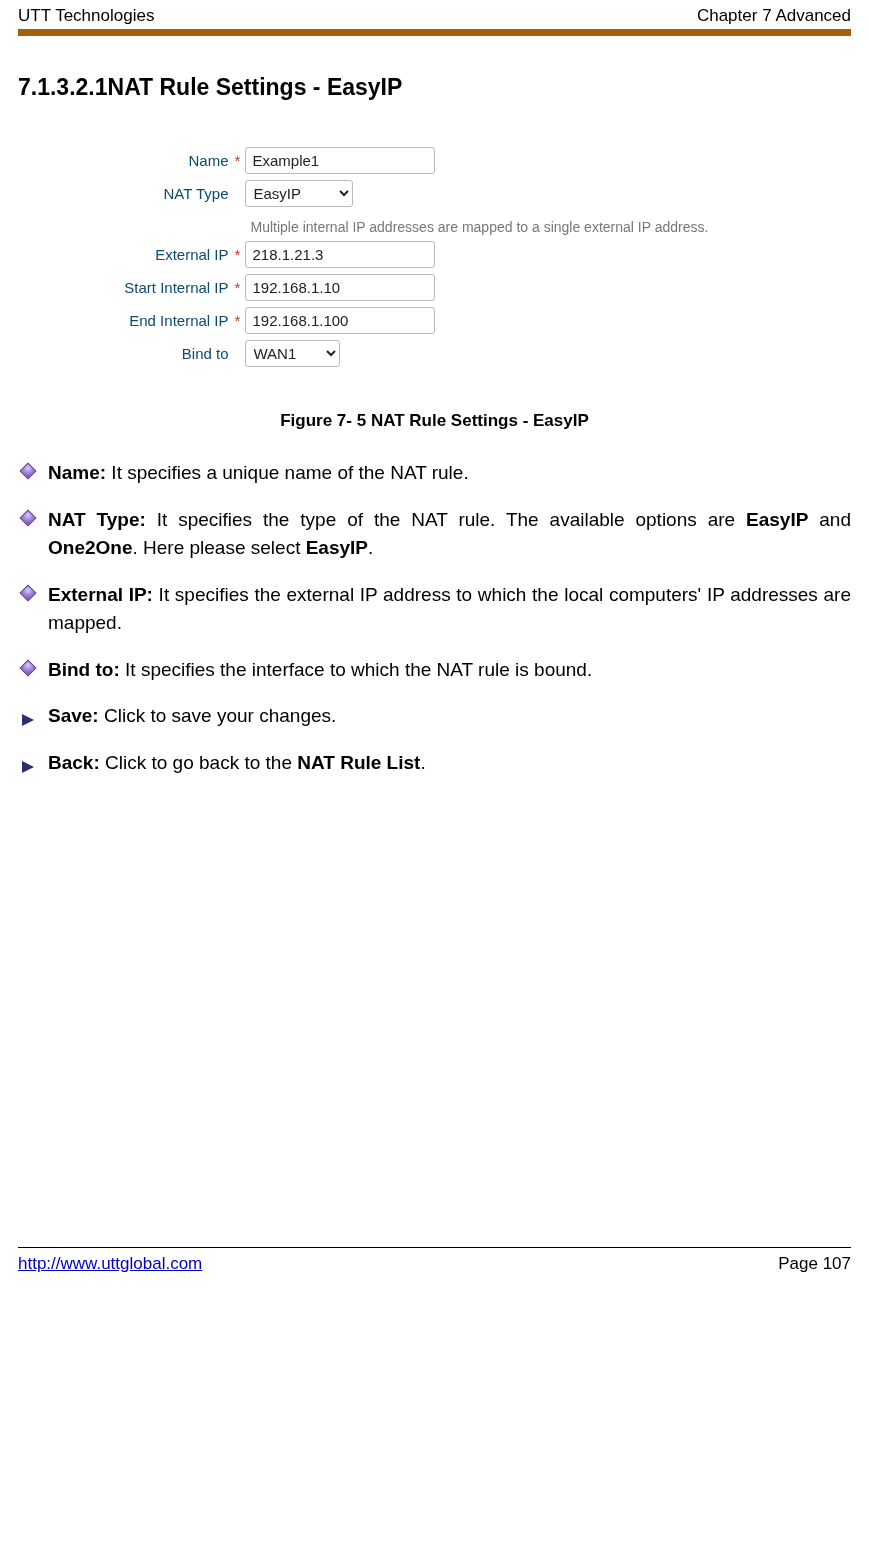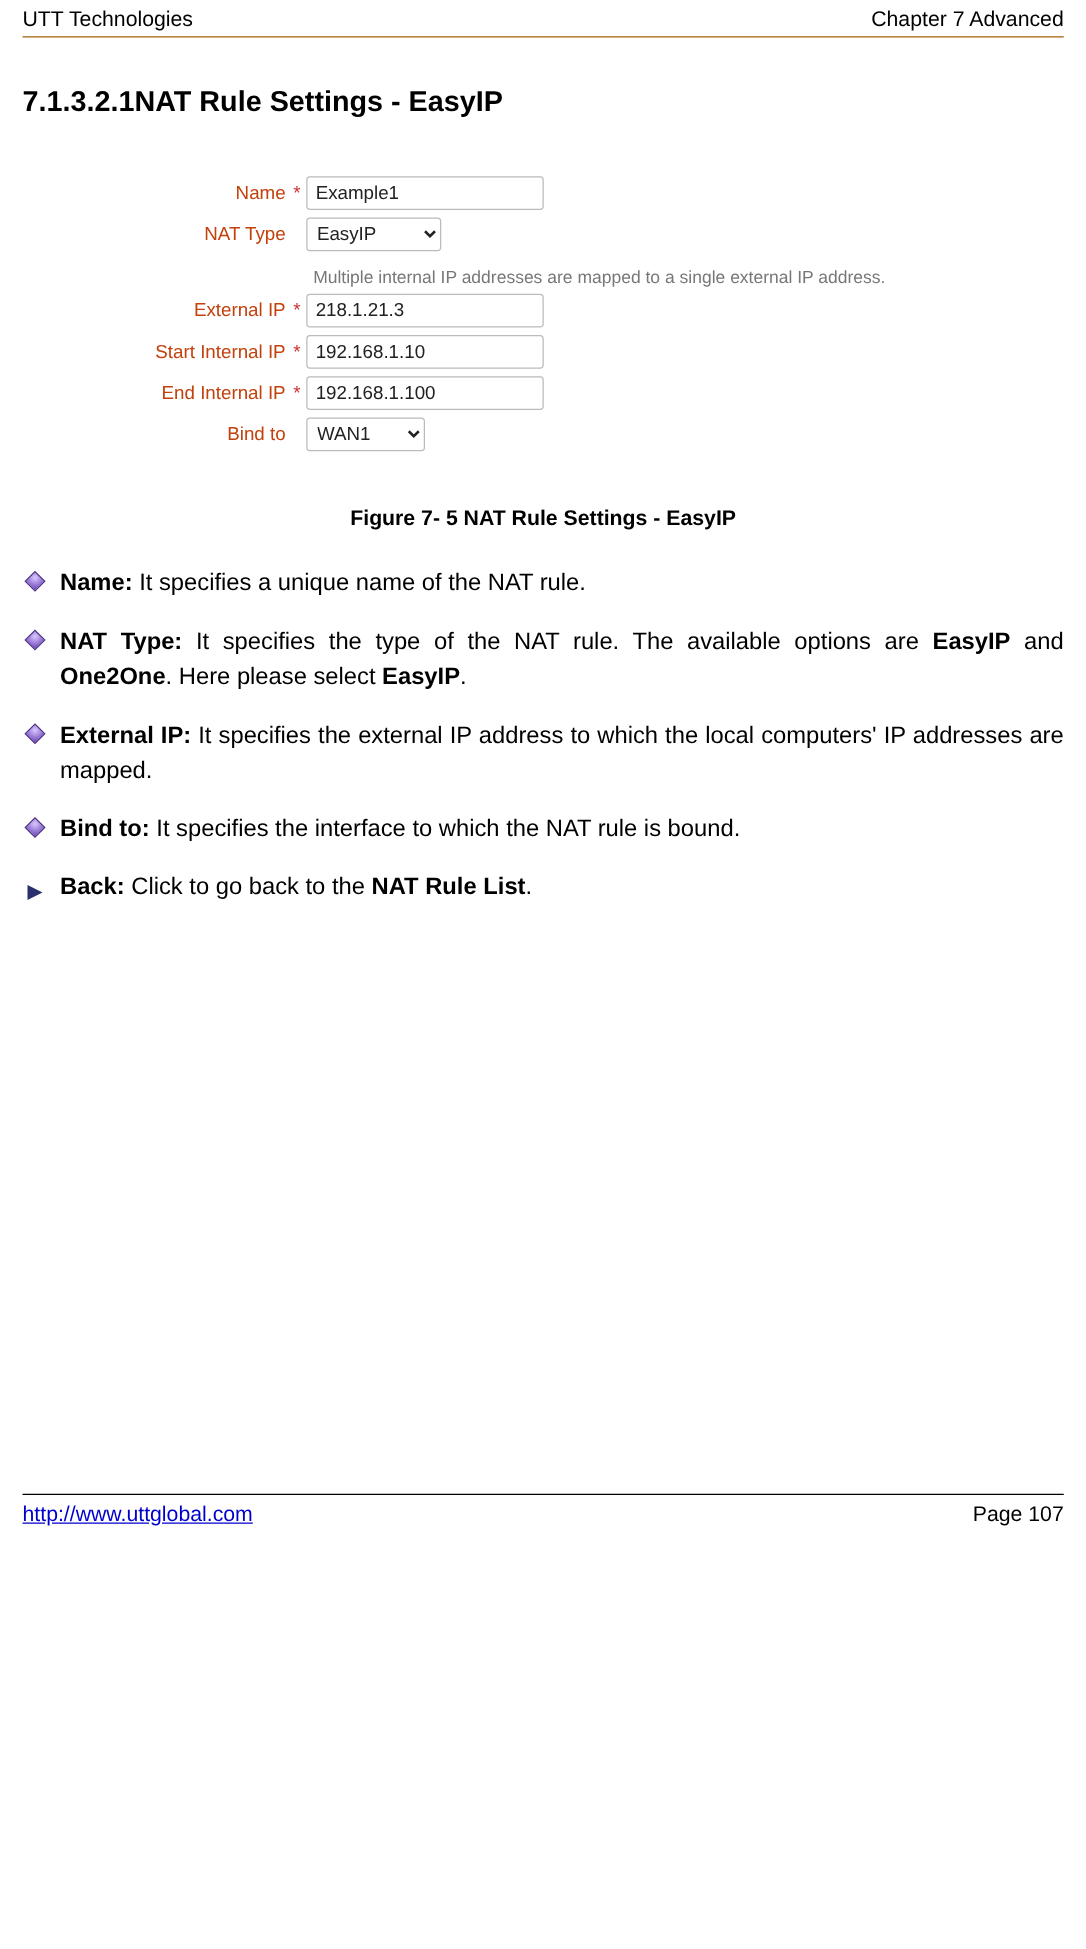--- a/index.html
+++ b/index.html
@@ -10,21 +10,21 @@
     background: #fff;
     color: #000;
     width: 869px;
   }
   .page {
     padding: 0 18px;
   }
   .top-bar {
     display: flex;
     justify-content: space-between;
-    border-bottom: 1px solid #a16207;
+    border-bottom: 7px solid #a16207;
     padding: 6px 0 3px 0;
     font-size: 17px;
   }
   .section-heading {
     display: flex;
     align-items: baseline;
     margin: 38px 0 30px 0;
   }
   .section-num {
     font-size: 23px;
@@ -44,21 +44,21 @@
     align-items: center;
     margin: 6px 0;
     font-size: 15px;
     color: #555;
   }
   .form-label {
     width: 130px;
     text-align: right;
     padding-right: 6px;
     white-space: nowrap;
-    color: #c2410c;
+    color: #0c4a6e;
   }
   .req {
     color: #c33;
     width: 10px;
     text-align: left;
     padding-right: 6px;
   }
   .txt-input {
     border: 1px solid #bbb;
     border-radius: 3px;
@@ -241,20 +241,26 @@
     </div>
 
 
     <div class="b-item">
       <div class="marker">
           <div class="diamond"></div>
         </div>
       <div class="txt"><b>Bind to:</b><span> It specifies the interface to which the NAT rule is bound.</span></div>
     </div>
 
+    <div class="b-item">
+      <div class="marker">
+          <div class="tri"></div>
+        </div>
+      <div class="txt"><b>Save:</b><span> Click to save your changes.</span></div>
+    </div>
 
 
     <div class="b-item">
       <div class="marker">
           <div class="tri"></div>
         </div>
       <div class="txt"><b>Back:</b><span> Click to go back to the </span><b>NAT Rule List</b><span>.</span></div>
     </div>
 
   </div>

